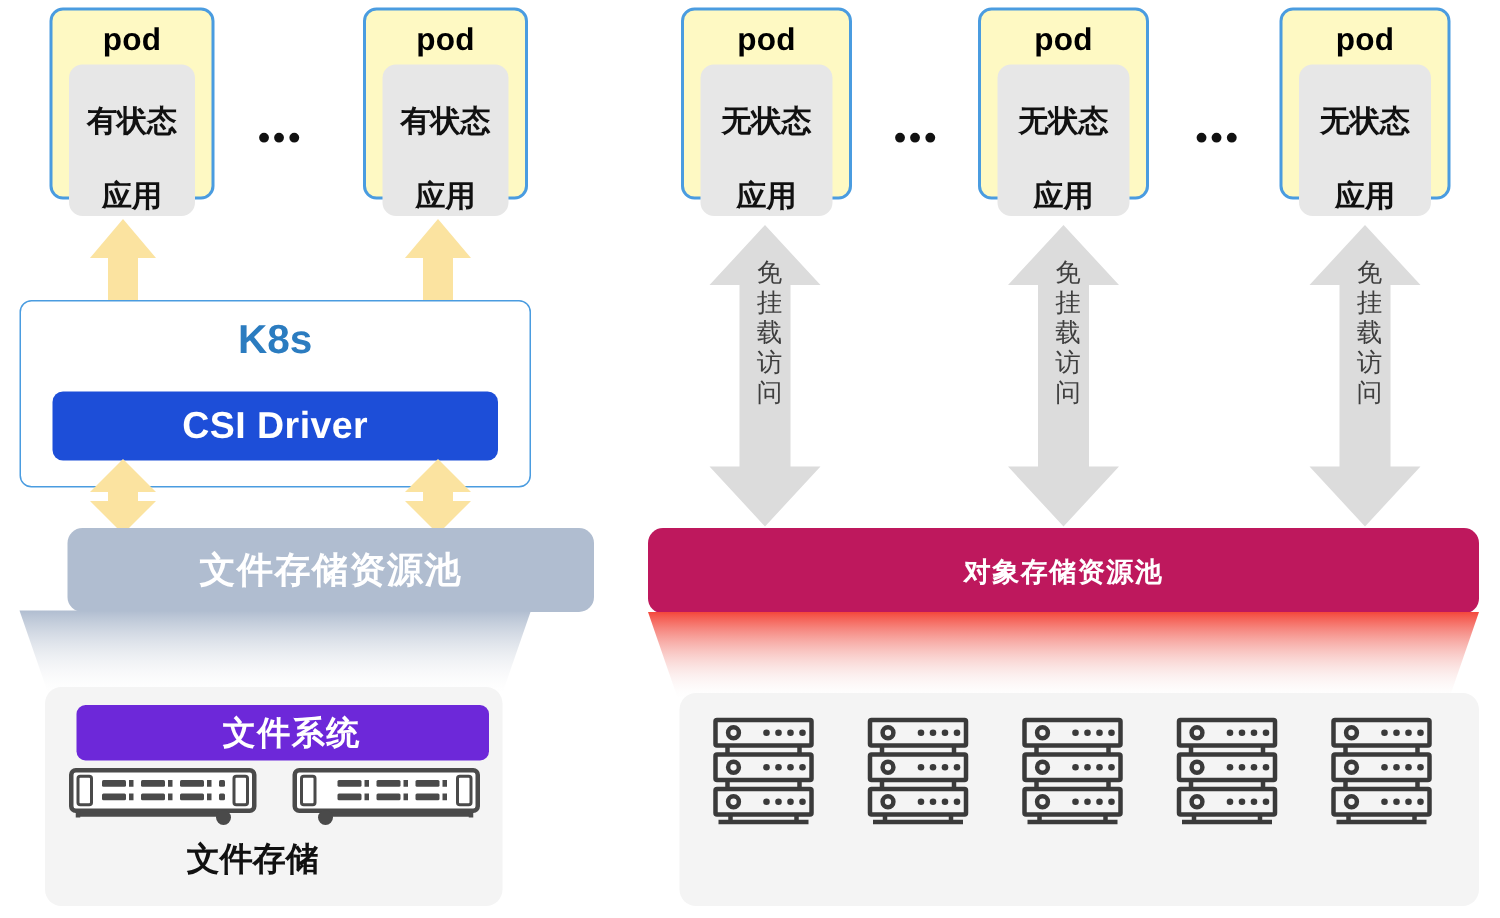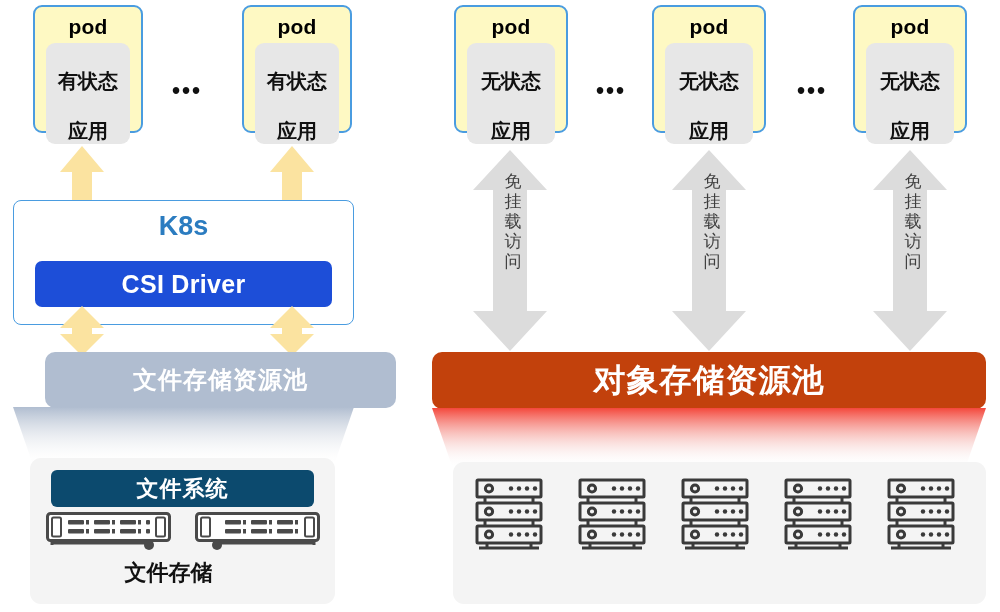--- a/index.html
+++ b/index.html
@@ -77,35 +77,36 @@
 
   
   .pool-bar{
     position:absolute;
     border-radius:10px;
     display:flex;align-items:center;justify-content:center;
     color:#ffffff;font-weight:bold;
     letter-spacing:1px;
   }
   .pool-file{background:#b0bdd0;font-size:24px;}
-  .pool-obj{background:#c2410c;font-size:32px;text-align:center;}
+  .pool-obj{background:#be185d;font-size:18px;text-align:center;}
 
   
   .bottom-box{
     position:absolute;
     background:#f4f4f4;
     border-radius:11px;
   }
   .fs-bar{
     position:absolute;
-    background:#0c4a6e;
+    background:#6d28d9;
     border-radius:6px;
     display:flex;align-items:center;justify-content:center;
     color:#ffffff;font-size:22px;font-weight:bold;
     letter-spacing:1px;
+    padding-left:12px;
   }
   .bottom-caption{
     position:absolute;
     width:100%;text-align:center;
     font-size:22px;font-weight:bold;color:#111;
     line-height:1;
   }
 
   .vtext{
     position:absolute;

